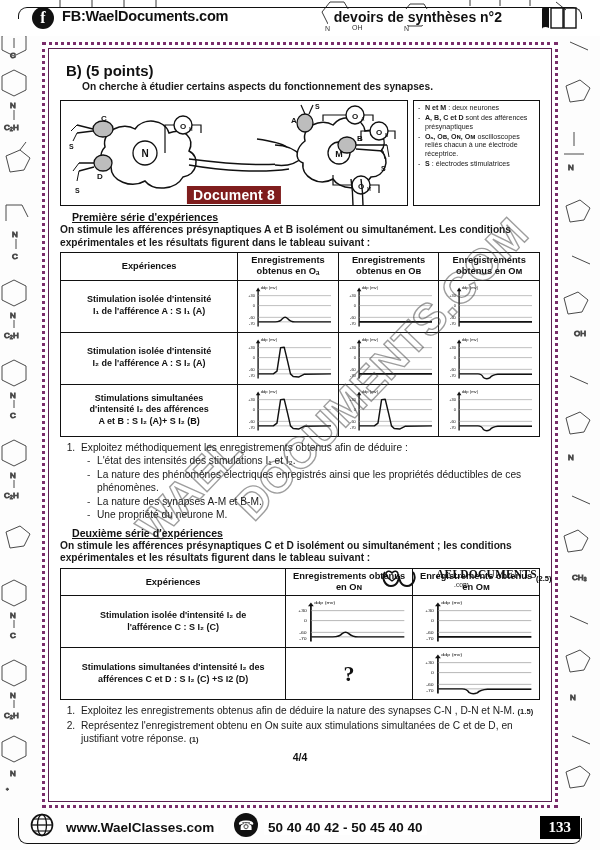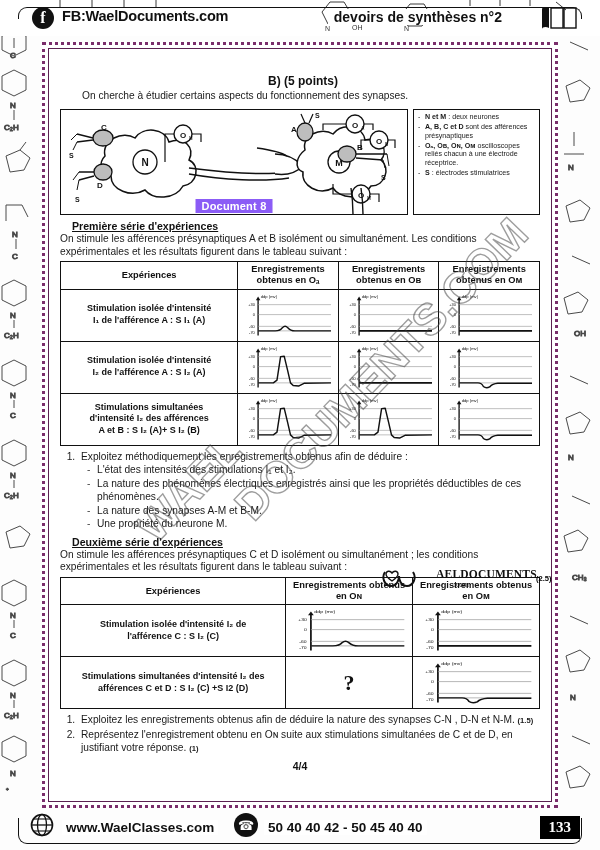--- a/index.html
+++ b/index.html
@@ -89,48 +89,48 @@
     background: #ffffff;
   }
   .content {
     position: absolute; inset: 0;
     padding: 9px 11px 0 11px;
     overflow: hidden;
   }
 
   
   .sect-title {
-    font-size: 12px; font-weight: bold; color: #111;
-    margin: 16px 0 2px 6px;
-    text-align: center;
+    font-size: 15px; font-weight: bold; color: #111;
+    margin: 4px 0 2px 6px;
   }
   .para {
     font-size: 10.2px; color: #1a1a1a; line-height: 1.25;
     margin: 0;
+    font-weight: bold;
   }
   .para.indent { text-indent: 22px; }
   .u-head {
     font-size: 10.6px; font-weight: bold; color: #111;
     text-decoration: underline; margin: 5px 0 1px 0; padding-left: 12px;
   }
 
   
   .doc-row { display: flex; gap: 5px; margin-top: 6px; }
   .doc-box {
     position: relative;
     flex: 0 0 348px;
     height: 106px;
     border: 1.6px solid #111;
     background: #fff;
     overflow: hidden;
   }
   .doc-label {
     position: absolute; left: 50%; bottom: 1px; transform: translateX(-50%);
-    background: #8b5cf6; color: #fff;
-    font-size: 11px; font-weight: bold;
+    background: #7f1d1d; color: #fff;
+    font-size: 14px; font-weight: bold;
     padding: 1px 6px; letter-spacing: 0.2px;
   }
   .legend-box {
     flex: 1 1 auto;
     height: 106px;
     border: 1.6px solid #111;
     background: #fff;
     padding: 3px 3px 3px 4px;
     font-size: 7.1px;
     line-height: 1.22;

